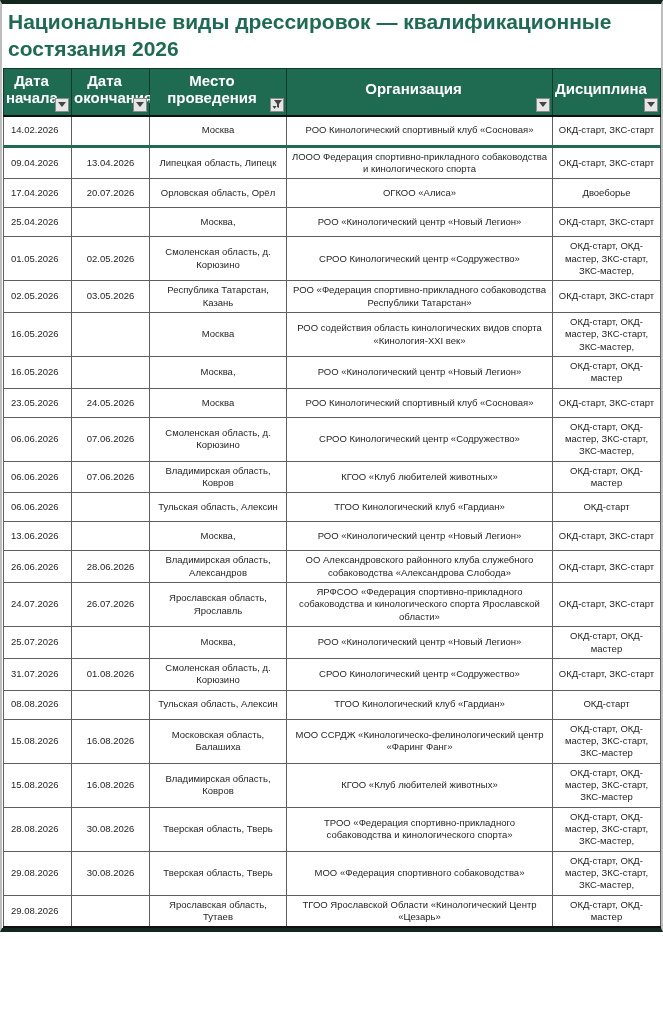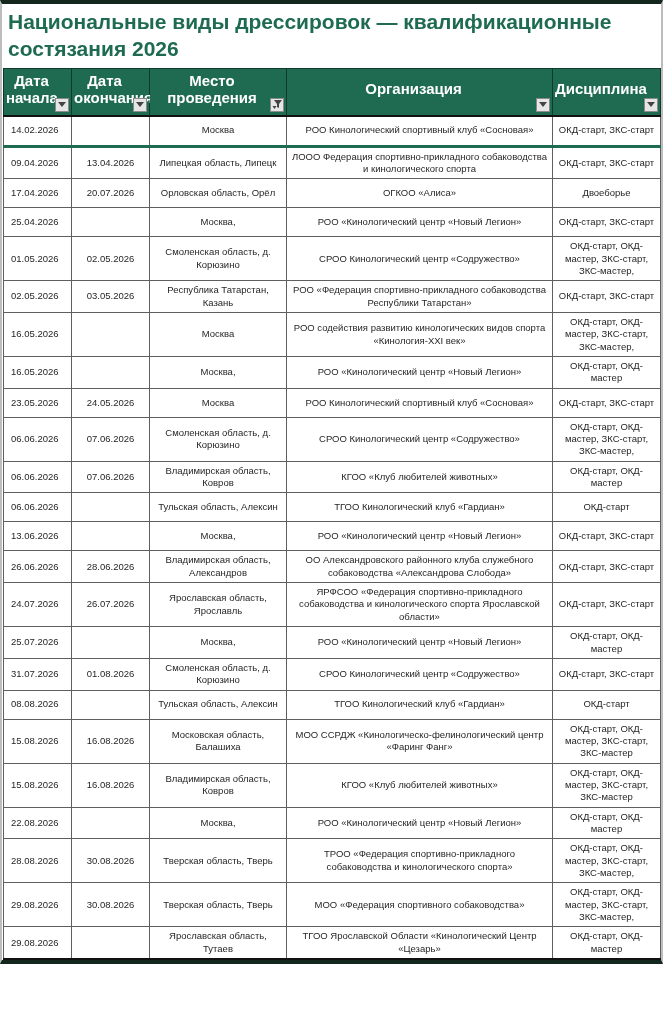--- a/index.html
+++ b/index.html
@@ -170,21 +170,21 @@
           <td class="date-start">02.05.2026</td>
           <td>03.05.2026</td>
           <td>Республика Татарстан, Казань</td>
           <td>РОО «Федерация спортивно-прикладного собаководства Республики Татарстан»</td>
           <td>ОКД-старт, ЗКС-старт</td>
         </tr>
         <tr>
           <td class="date-start">16.05.2026</td>
           <td></td>
           <td>Москва</td>
-          <td>РОО содействия развитию кинологических видов спорта «Кинология-XXI век»</td>
+          <td>РОО содействия область кинологических видов спорта «Кинология-XXI век»</td>
           <td>ОКД-старт, ОКД-мастер, ЗКС-старт, ЗКС-мастер,</td>
         </tr>
         <tr>
           <td class="date-start">16.05.2026</td>
           <td></td>
           <td>Москва,</td>
           <td>РОО «Кинологический центр «Новый Легион»</td>
           <td>ОКД-старт, ОКД-мастер</td>
         </tr>
         <tr>
@@ -265,27 +265,20 @@
           <td>ОКД-старт, ОКД-мастер, ЗКС-старт, ЗКС-мастер</td>
         </tr>
         <tr>
           <td class="date-start">15.08.2026</td>
           <td>16.08.2026</td>
           <td>Владимирская область, Ковров</td>
           <td>КГОО «Клуб любителей животных»</td>
           <td>ОКД-старт, ОКД-мастер, ЗКС-старт, ЗКС-мастер</td>
         </tr>
         <tr>
-          <td class="date-start">22.08.2026</td>
-          <td></td>
-          <td>Москва,</td>
-          <td>РОО «Кинологический центр «Новый Легион»</td>
-          <td>ОКД-старт, ОКД-мастер</td>
-        </tr>
-        <tr>
           <td class="date-start">28.08.2026</td>
           <td>30.08.2026</td>
           <td>Тверская область, Тверь</td>
           <td>ТРОО «Федерация спортивно-прикладного собаководства и кинологического спорта»</td>
           <td>ОКД-старт, ОКД-мастер, ЗКС-старт, ЗКС-мастер,</td>
         </tr>
         <tr>
           <td class="date-start">29.08.2026</td>
           <td>30.08.2026</td>
           <td>Тверская область, Тверь</td>

